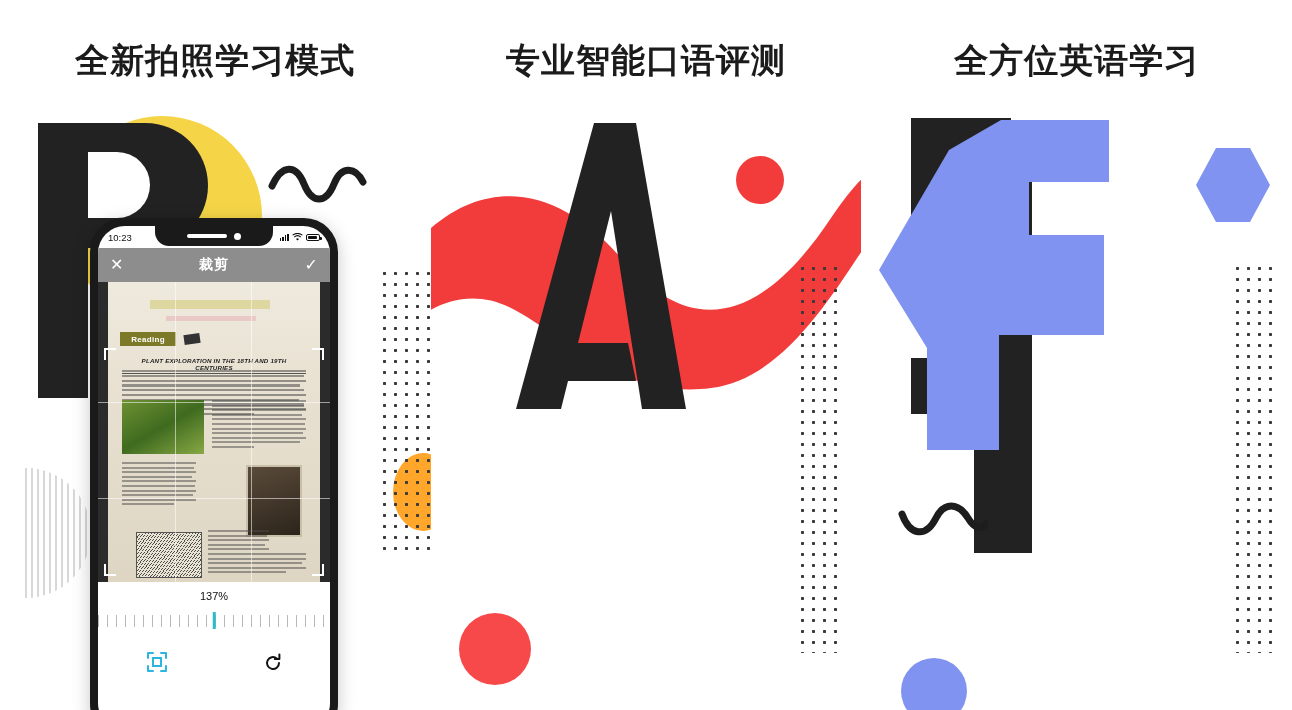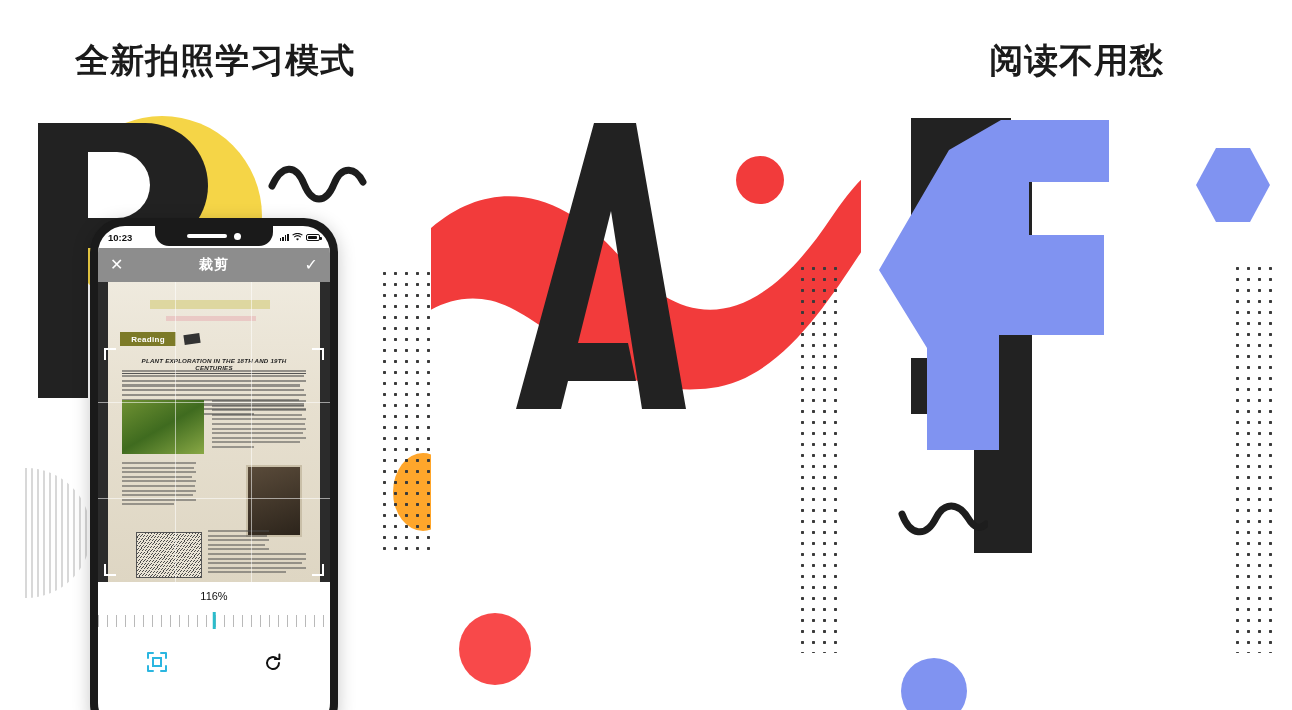--- a/index.html
+++ b/index.html
@@ -100,21 +100,21 @@
     width: 118px; height: 20px; background: #1a1a1a;
     border-radius: 0 0 14px 14px; z-index: 9;
     display:flex; align-items:center; justify-content:center; gap:7px;
   }
   .notch .speaker { width: 40px; height: 4px; border-radius: 3px; background:#fff; }
   .notch .cam { width: 7px; height: 7px; border-radius: 50%; background:#fff; }
 
   .statusbar {
     position: relative; height: 22px; display:flex; align-items:center;
     justify-content: space-between; padding: 0 10px; font-size: 9.5px;
-    font-weight: 700; color: #111; z-index: 10;
+    font-weight: 400; color: #111; z-index: 10;
   }
   .sb-right { display:flex; align-items:center; gap:3px; }
   .sig { display:flex; align-items:flex-end; gap:1px; height:8px; }
   .sig i { display:block; width:1.6px; background:#111; }
   .sig i:nth-child(1){height:3px}.sig i:nth-child(2){height:4.5px}
   .sig i:nth-child(3){height:6px}.sig i:nth-child(4){height:7.5px}
   .batt { width:14px; height:7px; border:1.2px solid #111; border-radius:2px; position:relative;}
   .batt::after{content:'';position:absolute;right:-3px;top:2px;width:1.6px;height:3px;background:#111;border-radius:0 1px 1px 0;}
   .batt i{position:absolute;left:1px;top:1px;bottom:1px;width:9px;background:#111;border-radius:1px;}
 
@@ -310,21 +310,21 @@
             <div class="h" style="top:40%"></div>
               <div class="h" style="top:72%"></div>
           </div>
           <div class="corner c-tl"></div>
           <div class="corner c-tr"></div>
           <div class="corner c-bl"></div>
           <div class="corner c-br"></div>
         </div>
 
         <div class="zoom-panel">
-          <div class="zoom-val">116%</div>
+          <div class="zoom-val">137%</div>
           <div class="ruler"></div>
           <div class="crop-tools">
             <span>
               <svg width="22" height="22" viewBox="0 0 22 22">
                 <path d="M2 2h5M2 2v5M20 2h-5M20 2v5M2 20h5M2 20v-5M20 20h-5M20 20v-5" stroke="#2BB6E0" stroke-width="2" fill="none" stroke-linecap="round"></path>
                 <rect x="7" y="7" width="8" height="8" fill="none" stroke="#2BB6E0" stroke-width="2"></rect>
               </svg>
             </span>
             <span class="tool-rotate">
               <svg width="20" height="20" viewBox="0 0 20 20">
@@ -343,37 +343,38 @@
       <path d="M0 120 C70 40, 150 60, 210 130 C270 200, 340 210, 420 90 C440 60, 455 45, 470 35
                L470 95 C430 150, 380 250, 300 260 C210 272, 150 205, 100 180 C60 160, 25 175, 0 195 Z" fill="#F23B3B"></path>
     </svg>
     <svg class="deco p2-a" width="200" height="290">
       <path d="M78 0 L120 0 L170 286 L126 286 L95 88 L62 220 L112 220 L120 258 L52 258 L45 286 L0 286 Z" fill="#222"></path>
     </svg>
     <div class="deco p2-redcircle"></div>
     <div class="deco p2-redcircle2"></div>
     <div class="deco p2-dots"></div>
 
+    <div class="heading">专业智能口语评测</div>
 
   </div>
 
   <div class="panel">
     <div class="deco p3-blackblock-a"></div>
     <div class="deco p3-blackblock-b"></div>
     <div class="deco p3-blackbig"></div>
     <div class="deco p3-blackfoot"></div>
     <svg class="deco p3-purple" width="250" height="330">
       <path d="M122 0 L230 0 L230 62 L150 62 L150 115 L225 115 L225 215 L120 215 L120 330 L48 330 L48 228 L0 150 L70 30 Z" fill="#8093F1" transform="translate(0,0) rotate(0)"></path>
     </svg>
     <svg class="deco p3-hex" width="78" height="78">
       <polygon points="22,2 56,2 76,39 56,76 22,76 2,39" fill="#8093F1"></polygon>
     </svg>
     <svg class="deco p3-squiggle" width="90" height="44">
       <path d="M4 16 C12 38, 28 40, 38 20 C46 4, 60 4, 70 20 C76 30, 82 32, 88 26" stroke="#1d1d1d" stroke-width="7" fill="none" stroke-linecap="round"></path>
     </svg>
     <div class="deco p3-dots"></div>
     <div class="deco p3-bluecircle"></div>
 
-    <div class="heading">阅读不用愁</div>
+    <div class="heading">全方位英语学习</div>
 
   </div>
 
 </div>
 
 </body></html>

